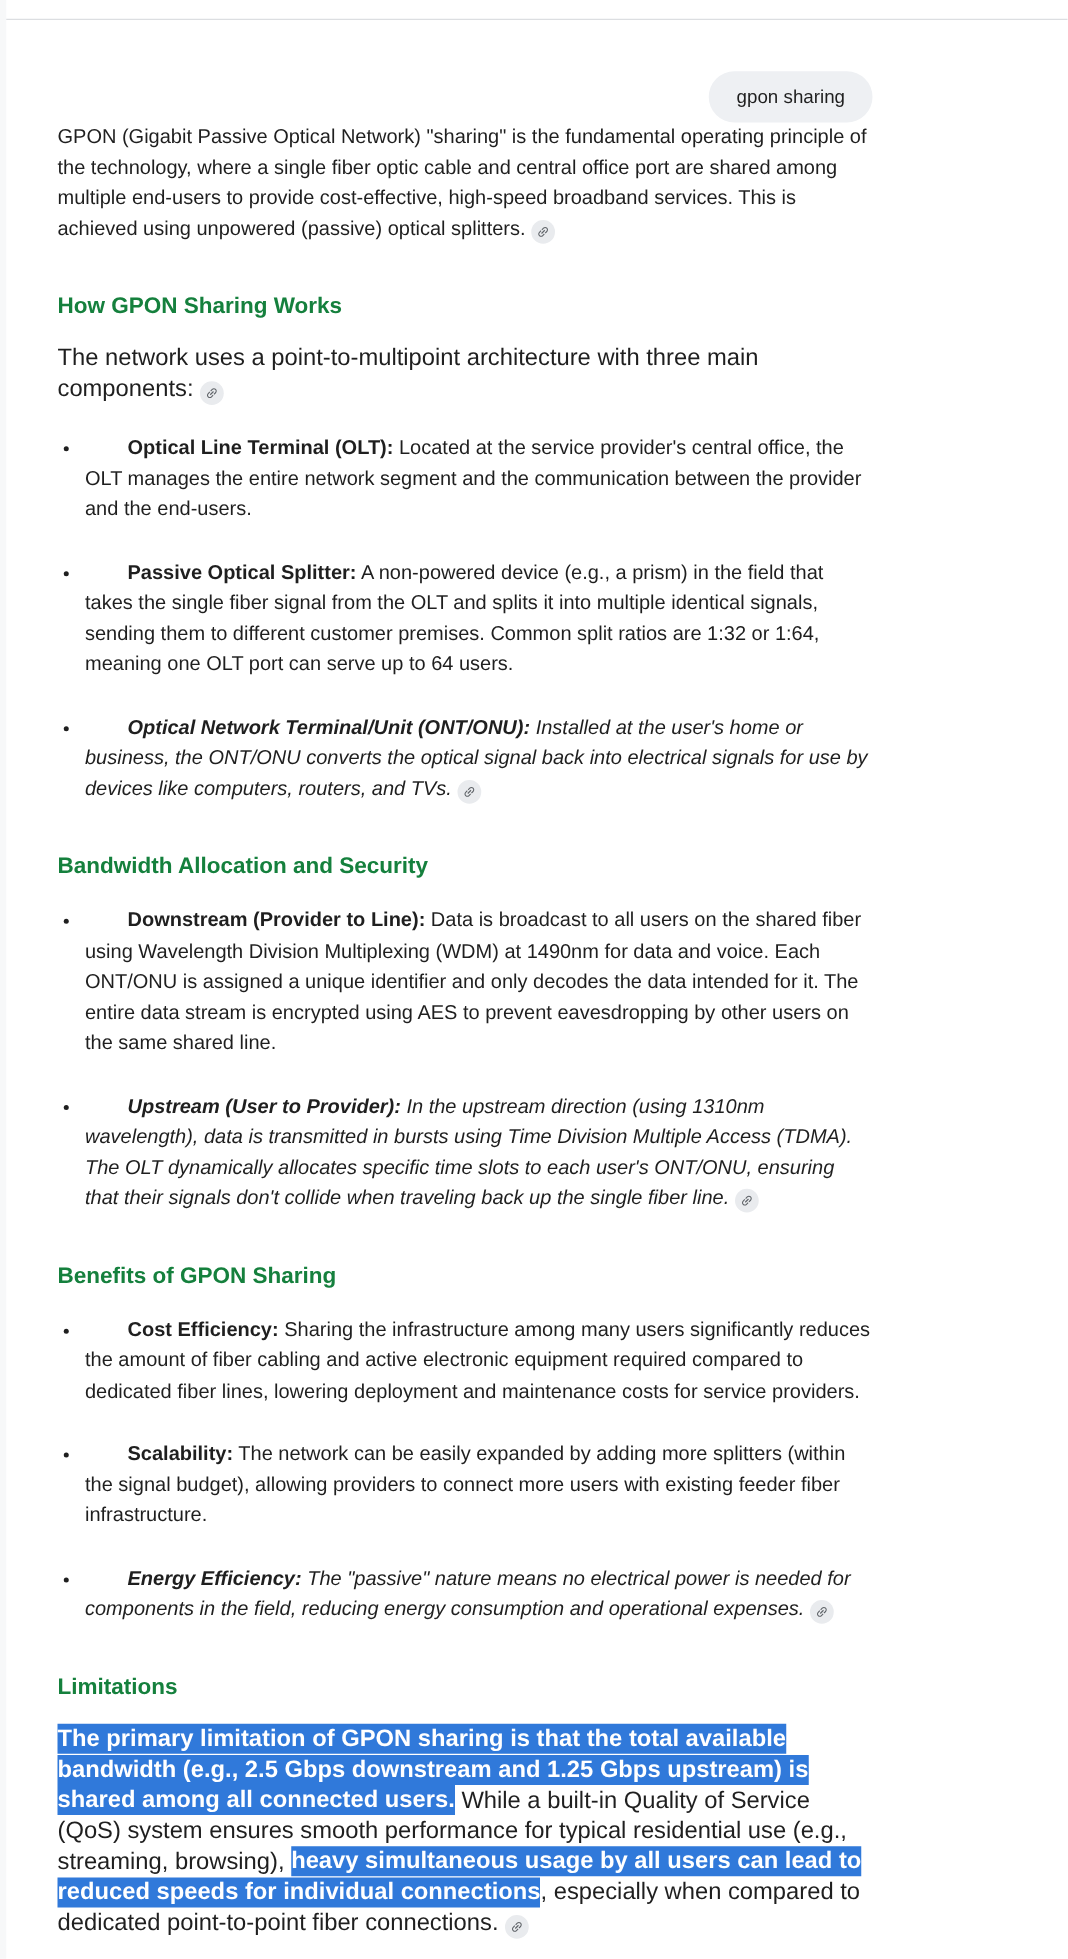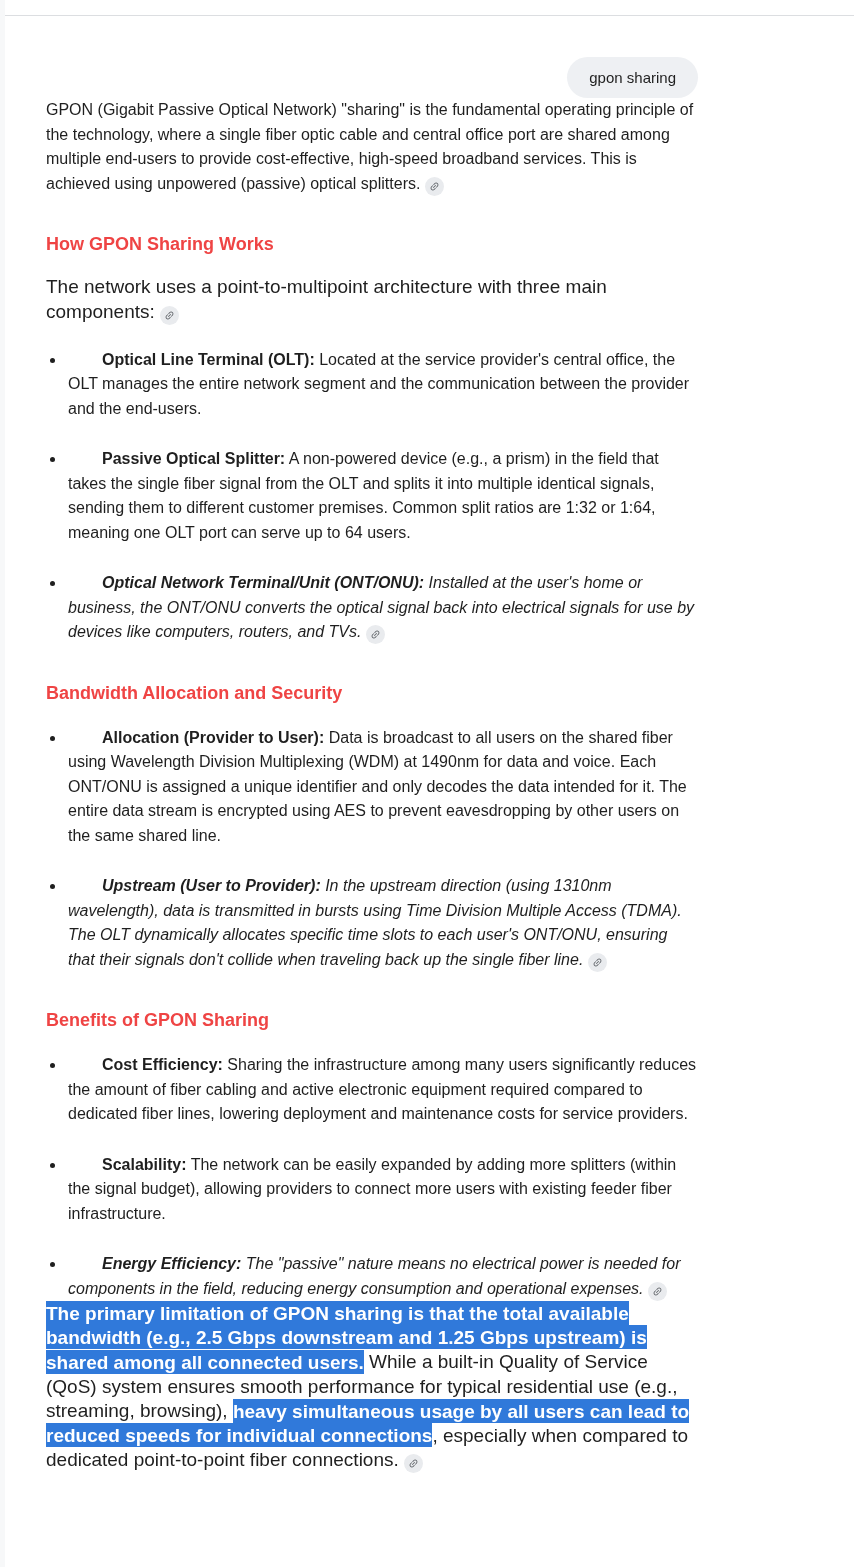--- a/index.html
+++ b/index.html
@@ -9,21 +9,21 @@
   .top-divider { position:absolute; left:5px; top:15px; right:0; height:1px; background:#dcdee1; }
   .content { position:absolute; left:46px; top:16px; width:652px; }
 
   
   .bubble-row { display:flex; justify-content:flex-end; margin-top:41px; }
   .bubble { background:#eef0f3; border-radius:21px; padding:10px 22px; font-size:15px;
     color:#1f1f1f; line-height:21px; }
 
   
   .para { font-size:16px; line-height:24.5px; }
-  h3 { font-size:18px; font-weight:700; color:#ef4444; margin:38px 0 20px 0; }
+  h3 { font-size:18px; font-weight:700; color:#15803d; margin:38px 0 20px 0; }
   .lead { font-size:19px; line-height:24.5px; }
   ul { margin:23px 0 0 0; padding-left:20px; list-style:disc; }
   li { font-size:16px; line-height:24.5px; margin-bottom:26px; padding-left:2px; }
   li:last-child { margin-bottom:0;font-style:italic; }
   b { font-weight:700;margin-left:34px; }
 
   
   .cite { display:inline-flex; width:19px; height:19px; border-radius:50%;
     background:#e9ebee; align-items:center; justify-content:center;
     vertical-align:-3px; margin-left:5px; cursor:pointer; }
@@ -62,38 +62,39 @@
     <li><b>Passive Optical Splitter:</b><span> A non-powered device (e.g., a prism) in the field that takes the single fiber signal from the OLT and splits it into multiple identical signals, sending them to different customer premises. Common split ratios are 1:32 or 1:64, meaning one OLT port can serve up to 64 users.</span></li>
     <li><b>Optical Network Terminal/Unit (ONT/ONU):</b><span> Installed at the user's home or business, the ONT/ONU converts the optical signal back into electrical signals for use by devices like computers, routers, and TVs.</span><span class="cite">
           <svg viewBox="0 0 24 24" fill="#5f6368">
             <path d="M3.9 12c0-1.71 1.39-3.1 3.1-3.1h4V7H7c-2.76 0-5 2.24-5 5s2.24 5 5 5h4v-1.9H7c-1.71 0-3.1-1.39-3.1-3.1zM8 13h8v-2H8v2zm9-6h-4v1.9h4c1.71 0 3.1 1.39 3.1 3.1s-1.39 3.1-3.1 3.1h-4V17h4c2.76 0 5-2.24 5-5s-2.24-5-5-5z"></path>
           </svg>
         </span></li>
   </ul>
 
   <h3>Bandwidth Allocation and Security</h3>
   <ul style="margin-top:22px;">
-    <li><b>Allocation (Provider to User):</b><span> Data is broadcast to all users on the shared fiber using Wavelength Division Multiplexing (WDM) at 1490nm for data and voice. Each ONT/ONU is assigned a unique identifier and only decodes the data intended for it. The entire data stream is encrypted using AES to prevent eavesdropping by other users on the same shared line.</span></li>
+    <li><b>Downstream (Provider to Line):</b><span> Data is broadcast to all users on the shared fiber using Wavelength Division Multiplexing (WDM) at 1490nm for data and voice. Each ONT/ONU is assigned a unique identifier and only decodes the data intended for it. The entire data stream is encrypted using AES to prevent eavesdropping by other users on the same shared line.</span></li>
     <li><b>Upstream (User to Provider):</b><span> In the upstream direction (using 1310nm wavelength), data is transmitted in bursts using Time Division Multiple Access (TDMA). The OLT dynamically allocates specific time slots to each user's ONT/ONU, ensuring that their signals don't collide when traveling back up the single fiber line.</span><span class="cite">
           <svg viewBox="0 0 24 24" fill="#5f6368">
             <path d="M3.9 12c0-1.71 1.39-3.1 3.1-3.1h4V7H7c-2.76 0-5 2.24-5 5s2.24 5 5 5h4v-1.9H7c-1.71 0-3.1-1.39-3.1-3.1zM8 13h8v-2H8v2zm9-6h-4v1.9h4c1.71 0 3.1 1.39 3.1 3.1s-1.39 3.1-3.1 3.1h-4V17h4c2.76 0 5-2.24 5-5s-2.24-5-5-5z"></path>
           </svg>
         </span></li>
   </ul>
 
   <h3>Benefits of GPON Sharing</h3>
   <ul style="margin-top:22px;">
     <li><b>Cost Efficiency:</b><span> Sharing the infrastructure among many users significantly reduces the amount of fiber cabling and active electronic equipment required compared to dedicated fiber lines, lowering deployment and maintenance costs for service providers.</span></li>
     <li><b>Scalability:</b><span> The network can be easily expanded by adding more splitters (within the signal budget), allowing providers to connect more users with existing feeder fiber infrastructure.</span></li>
     <li><b>Energy Efficiency:</b><span> The "passive" nature means no electrical power is needed for components in the field, reducing energy consumption and operational expenses.</span><span class="cite">
           <svg viewBox="0 0 24 24" fill="#5f6368">
             <path d="M3.9 12c0-1.71 1.39-3.1 3.1-3.1h4V7H7c-2.76 0-5 2.24-5 5s2.24 5 5 5h4v-1.9H7c-1.71 0-3.1-1.39-3.1-3.1zM8 13h8v-2H8v2zm9-6h-4v1.9h4c1.71 0 3.1 1.39 3.1 3.1s-1.39 3.1-3.1 3.1h-4V17h4c2.76 0 5-2.24 5-5s-2.24-5-5-5z"></path>
           </svg>
         </span></li>
   </ul>
 
+  <h3>Limitations</h3>
   <p class="lead"><span class="hl">The primary limitation of GPON sharing is that the total available bandwidth (e.g., 2.5 Gbps downstream and 1.25 Gbps upstream) is shared among all connected users.</span><span> While a built-in Quality of Service (QoS) system ensures smooth performance for typical residential use (e.g., streaming, browsing), </span><span class="hl">heavy simultaneous usage by all users can lead to reduced speeds for individual connections</span><span>, especially when compared to dedicated point-to-point fiber connections.</span><span class="cite">
         <svg viewBox="0 0 24 24" fill="#5f6368">
           <path d="M3.9 12c0-1.71 1.39-3.1 3.1-3.1h4V7H7c-2.76 0-5 2.24-5 5s2.24 5 5 5h4v-1.9H7c-1.71 0-3.1-1.39-3.1-3.1zM8 13h8v-2H8v2zm9-6h-4v1.9h4c1.71 0 3.1 1.39 3.1 3.1s-1.39 3.1-3.1 3.1h-4V17h4c2.76 0 5-2.24 5-5s-2.24-5-5-5z"></path>
         </svg>
       </span></p>
 
 </div>
 
 </body></html>

